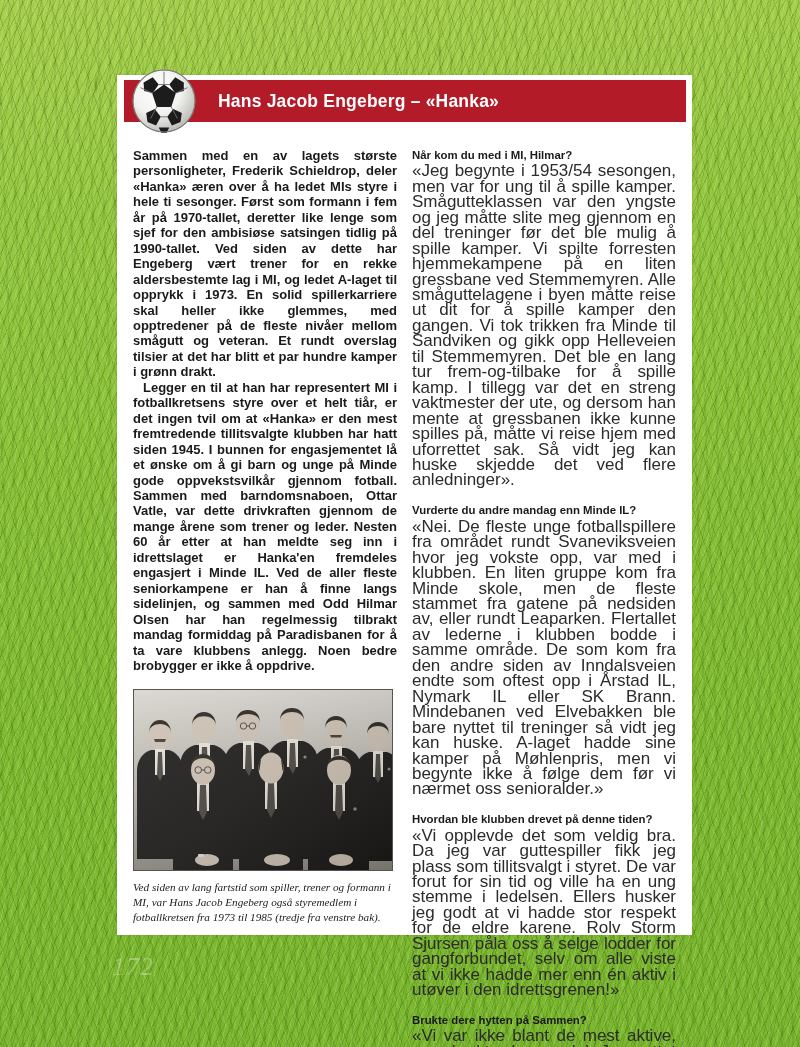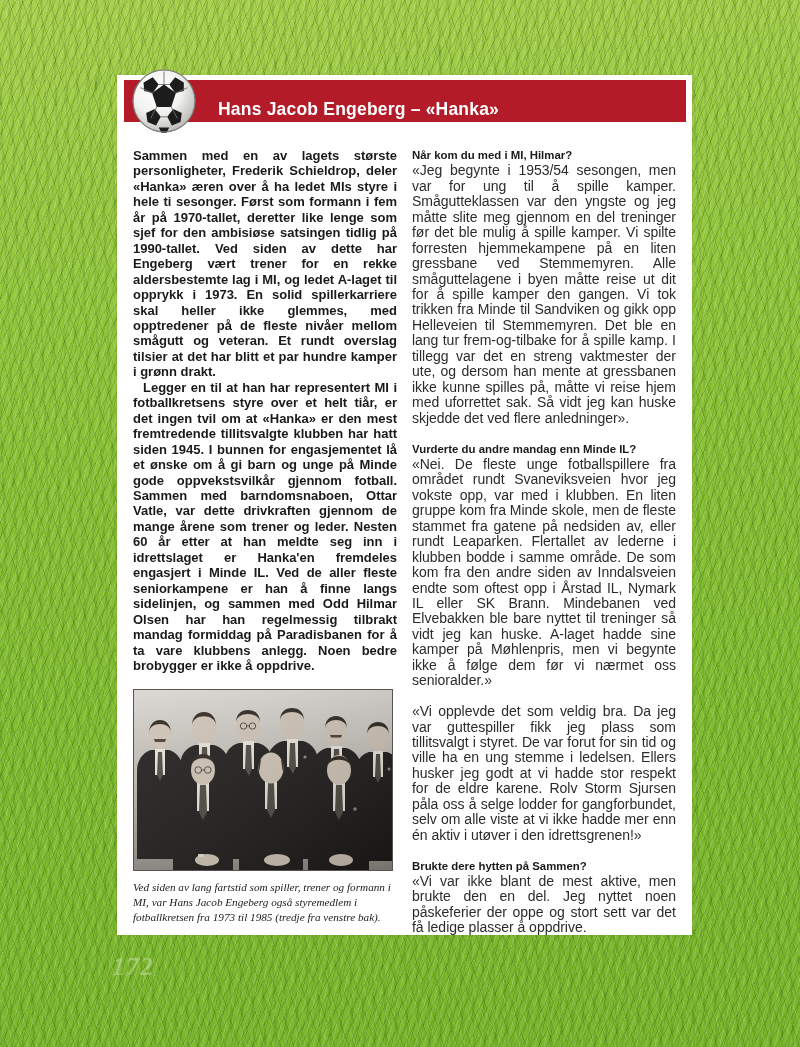--- a/index.html
+++ b/index.html
@@ -62,21 +62,21 @@
         rgba(0,0,0,0) 1px, rgba(0,0,0,0) 8px);
     opacity: .75;
   }
 
   
   #page-number {
     position: absolute;
     left: 112px;
     top: 952px;
     font-size: 26px;
-    font-weight: 700;
+    font-weight: 400;
     color: rgba(255,255,255,0.30);
     letter-spacing: 1px;
     z-index: 1;
     font-family: "Liberation Serif", serif;
     font-style: italic;
   }
 
   
   #article-panel {
     position: absolute;
@@ -95,21 +95,21 @@
     left: 124px;
     top: 80px;
     width: 562px;
     height: 42px;
     background: #b31b29;
     z-index: 3;
   }
   #header-title {
     position: absolute;
     left: 218px;
-    top: 96px;
+    top: 88px;
     width: 460px;
     z-index: 5;
     color: #ffffff;
     font-size: 17.5px;
     font-weight: 700;
     letter-spacing: .2px;
     line-height: 26px;
     white-space: nowrap;
   }
 
@@ -174,21 +174,21 @@
 
   
   .qa-question {
     font-size: 11.4px;
     line-height: 15.4px;
     font-weight: 700;
     color: #1a1a1a;
     margin: 0 0 0 0;
   }
   .qa-answer {
-    font-size: 14px;
+    font-size: 17px;
     line-height: 15.45px;
     color: #2b2b2b;
     text-align: justify;
     margin: 0;
     letter-spacing: -0.02px;
   }
   .qa-block { margin-bottom: 15.4px; }
   .qa-block:last-child { margin-bottom: 0; }
 
   
@@ -381,20 +381,21 @@
       <p class="qa-question">Når kom du med i MI, Hilmar?</p>
       <p class="qa-answer">«Jeg begynte i 1953/54 sesongen, men var for ung til å spille kamper. Smågutteklassen var den yngste og jeg måtte slite meg gjennom en del treninger før det ble mulig å spille kamper. Vi spilte forresten hjemmekampene på en liten gressbane ved Stemmemyren. Alle smågutte­lagene i byen måtte reise ut dit for å spille kamper den gangen. Vi tok trikken fra Minde til Sandviken og gikk opp Helleveien til Stemmemyren. Det ble en lang tur frem-og-tilbake for å spille kamp. I tillegg var det en streng vaktmester der ute, og dersom han mente at gressbanen ikke kunne spilles på, måtte vi reise hjem med uforrettet sak. Så vidt jeg kan huske skjedde det ved flere anledninger».</p>
     </div>
 
     <div class="qa-block">
       <p class="qa-question">Vurderte du andre mandag enn Minde IL?</p>
       <p class="qa-answer">«Nei. De fleste unge fotballspillere fra området rundt Svaneviksveien hvor jeg vokste opp, var med i klubben. En liten gruppe kom fra Minde skole, men de fleste stammet fra gatene på nedsiden av, eller rundt Leaparken. Flertallet av lederne i klubben bodde i samme område. De som kom fra den andre siden av Inndalsveien endte som oftest opp i Årstad IL, Nymark IL eller SK Brann. Mindebanen ved Elvebakken ble bare nyttet til treninger så vidt jeg kan huske. A-laget hadde sine kamper på Møhlenpris, men vi begynte ikke å følge dem før vi nærmet oss senioralder.»</p>
     </div>
 
     <div class="qa-block">
+      <p class="qa-question">Hvordan ble klubben drevet på denne tiden?</p>
       <p class="qa-answer">«Vi opplevde det som veldig bra. Da jeg var guttespiller fikk jeg plass som tillitsvalgt i styret. De var forut for sin tid og ville ha en ung stemme i ledelsen. Ellers husker jeg godt at vi hadde stor respekt for de eldre karene. Rolv Storm Sjursen påla oss å selge lodder for gangforbundet, selv om alle viste at vi ikke hadde mer enn én aktiv i utøver i den idrettsgrenen!»</p>
     </div>
 
     <div class="qa-block">
       <p class="qa-question">Brukte dere hytten på Sammen?</p>
       <p class="qa-answer">«Vi var ikke blant de mest aktive, men brukte den en del. Jeg nyttet noen påskeferier der oppe og stort sett var det få ledige plasser å oppdrive.</p>
     </div>
 
   </div>
 </div>

